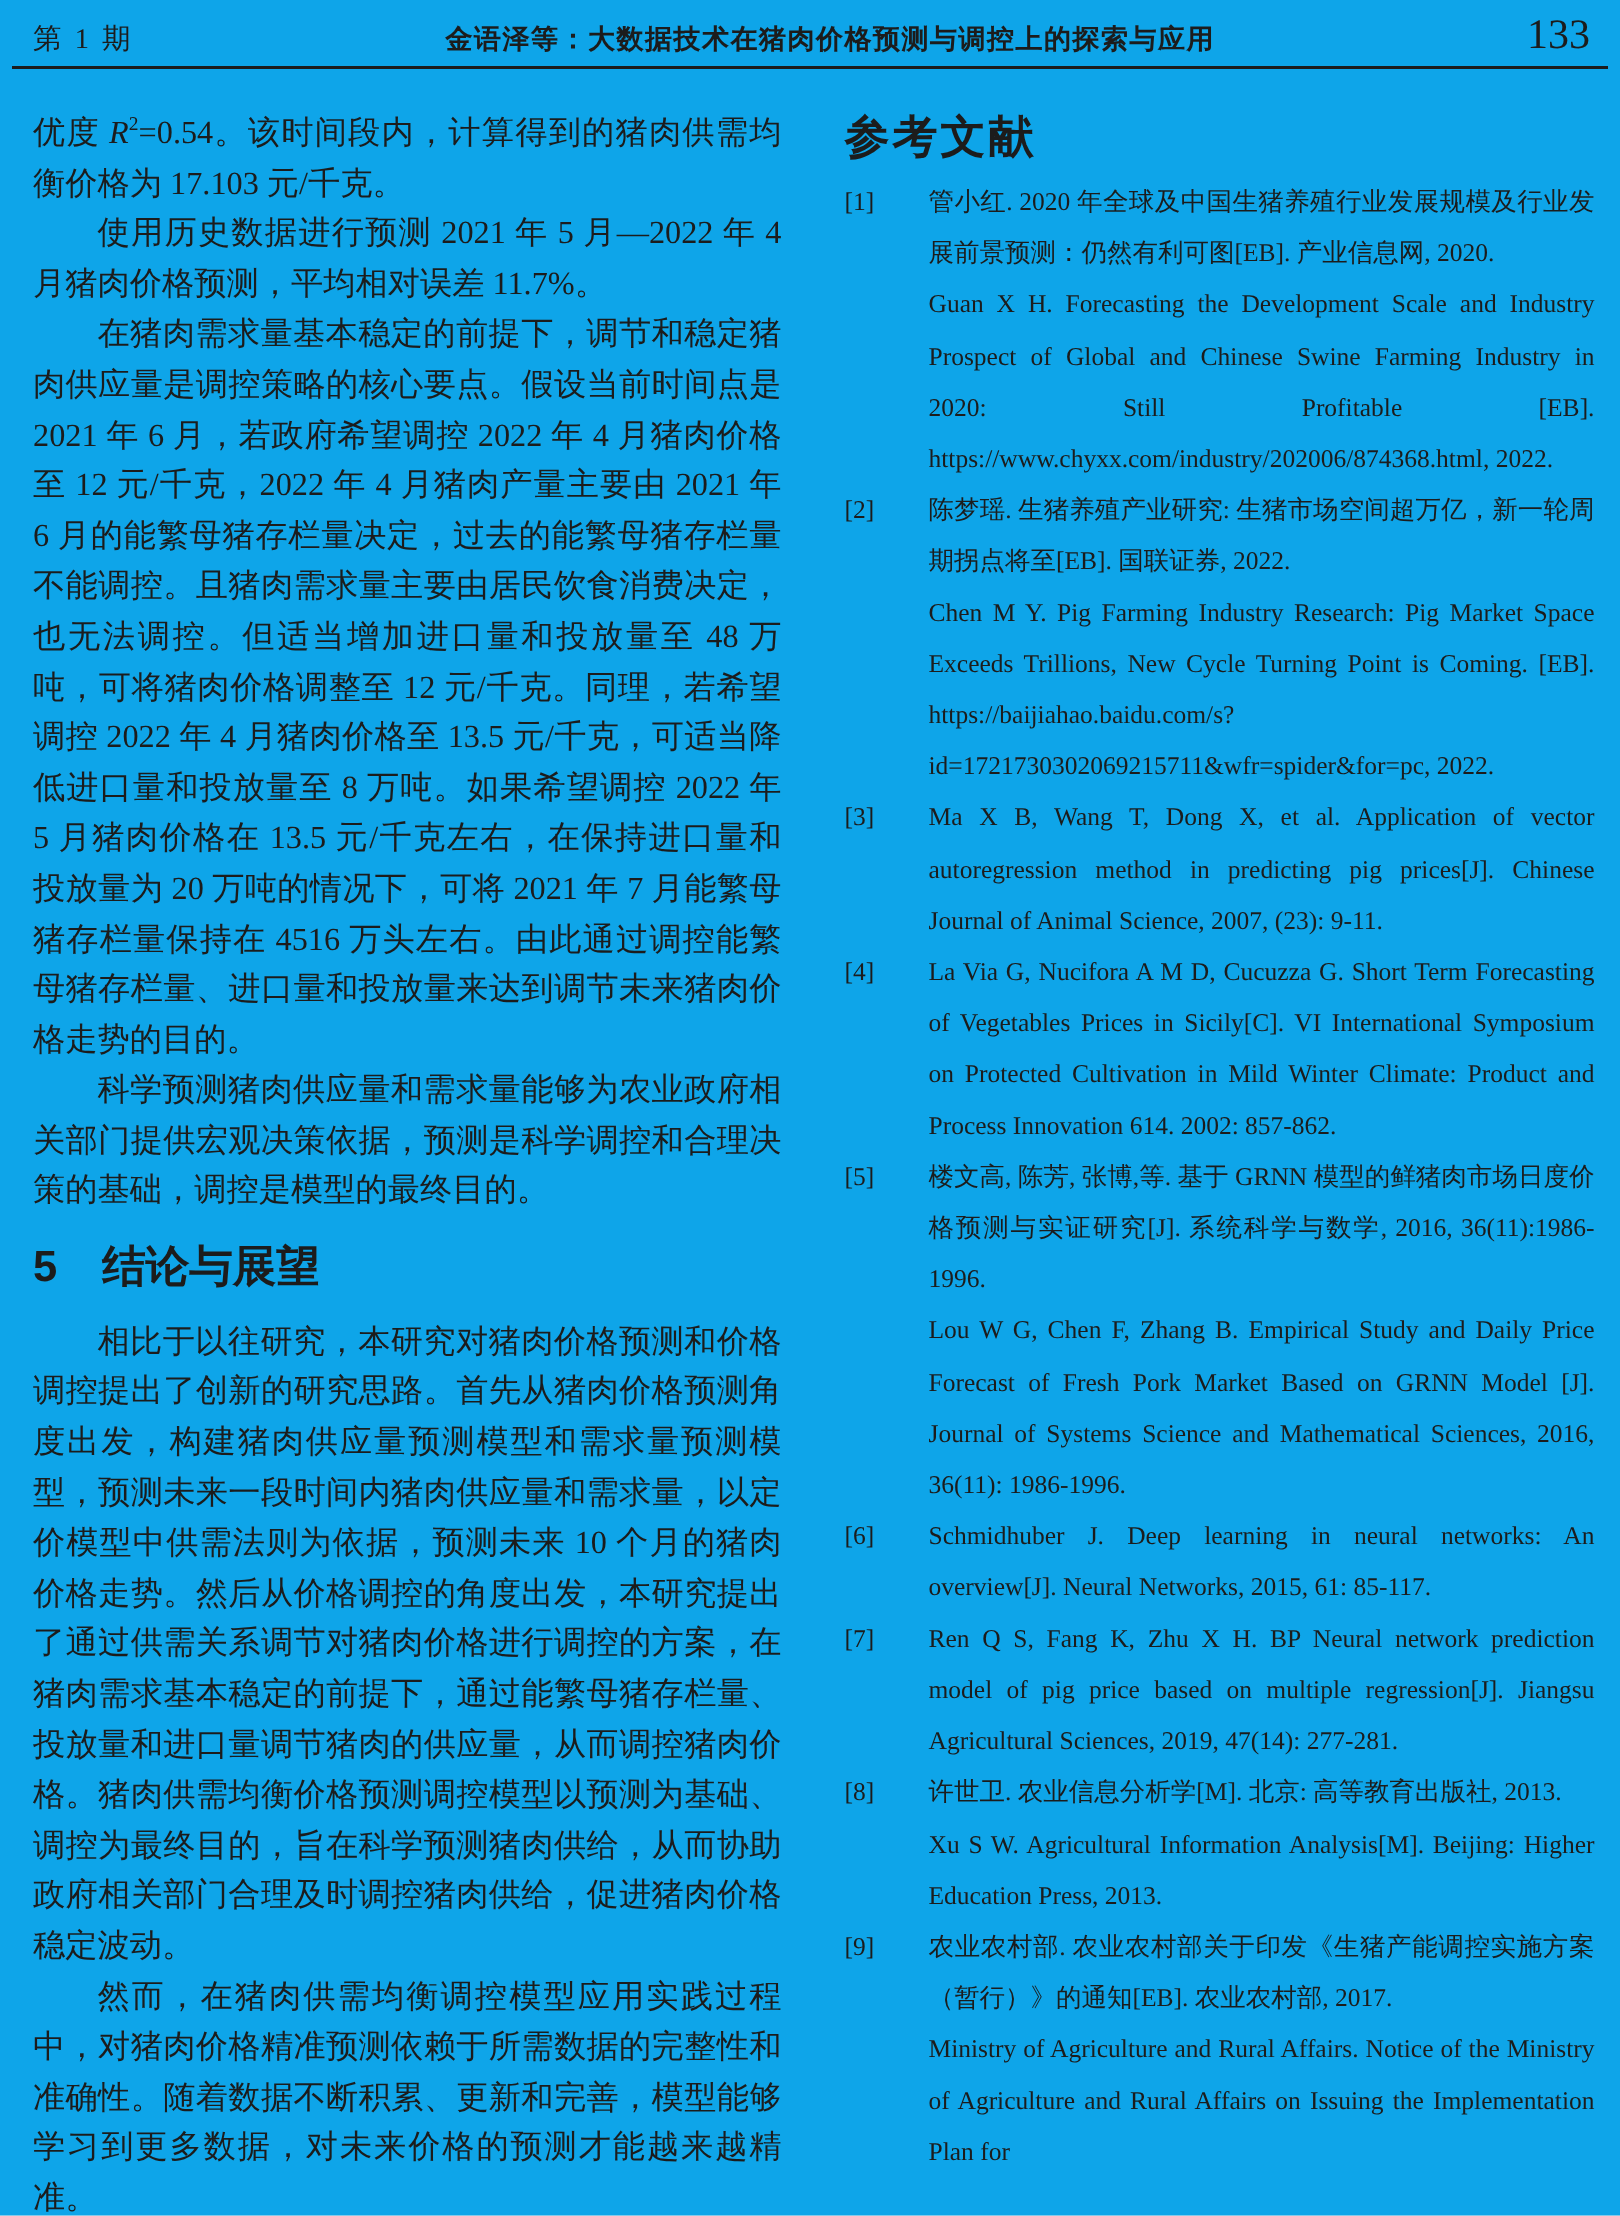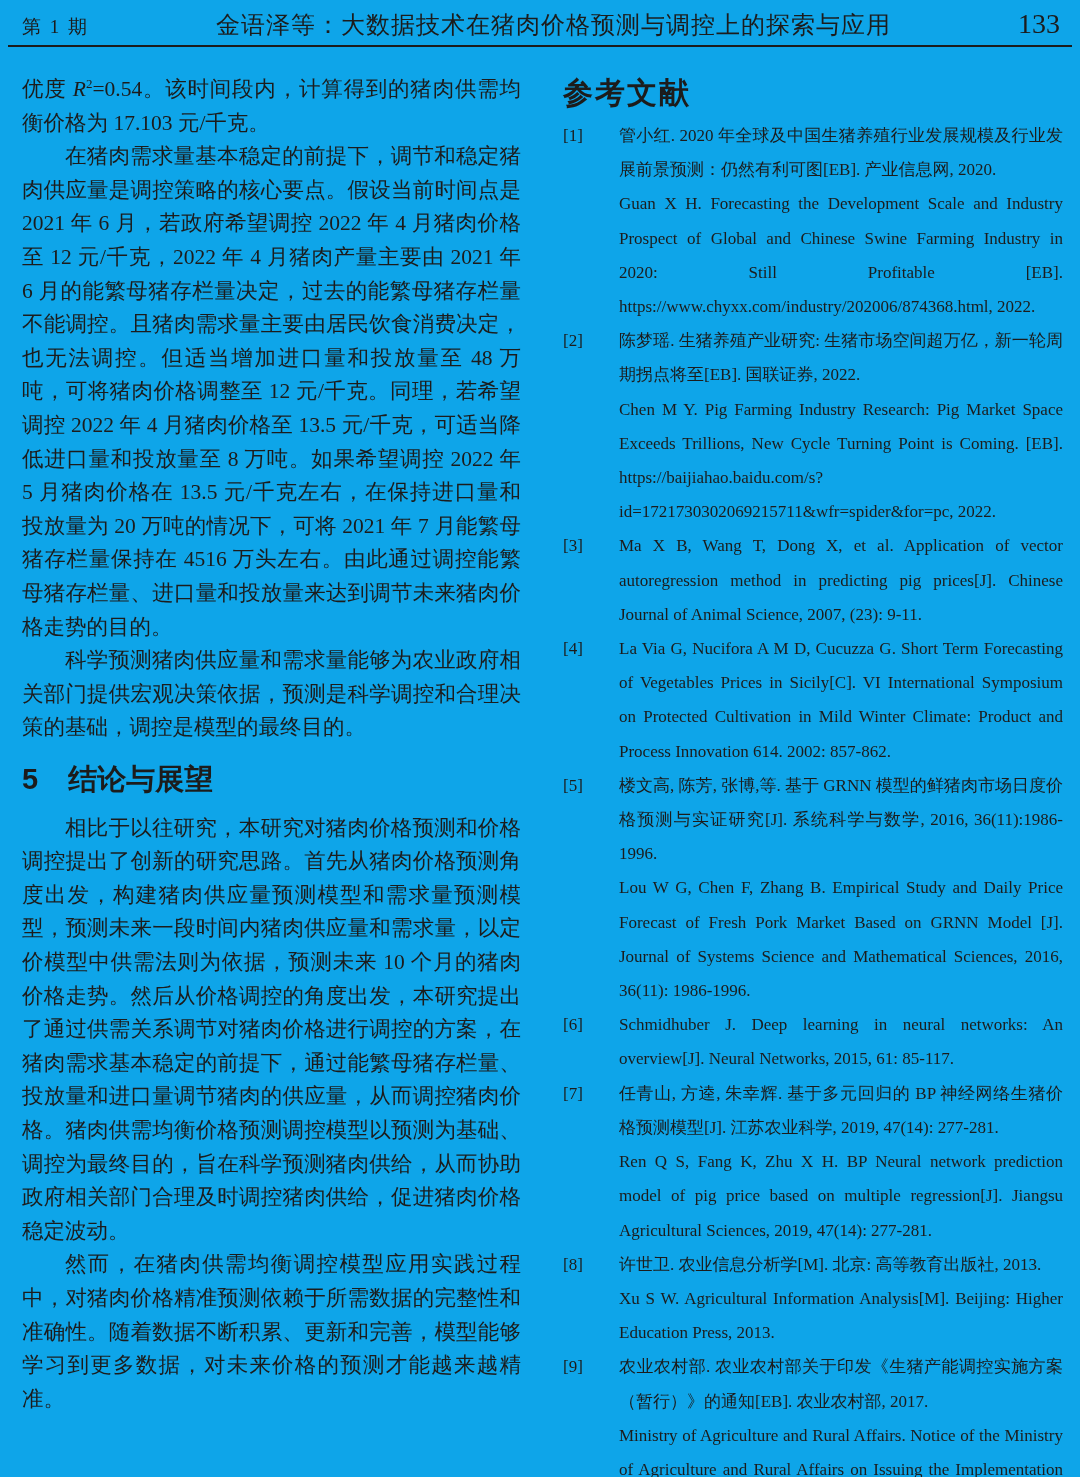--- a/index.html
+++ b/index.html
@@ -10,21 +10,21 @@
     -webkit-font-smoothing:antialiased;
   }
   
   .header {
     display:flex; justify-content:space-between; align-items:baseline;
     padding:8px 20px 0 22px;
   }
   .header-issue { font-size:19px; letter-spacing:2px; }
   .header-title {
     font-family:"Liberation Sans","DejaVu Sans",sans-serif;
-    font-size:24px; font-weight:400; letter-spacing:1px;
+    font-size:18px; font-weight:700; letter-spacing:1px;
   }
   .header-page { font-size:28px; }
   .header-rule { border-bottom:2.5px solid #1c1c1c; margin:4px 8px 0 8px; }
 
   
   .columns { display:flex; gap:42px; padding:26px 17px 0 22px; box-sizing:border-box; }
   .col-left  { width:499px; flex:none; }
   .col-right { width:500px; flex:none; }
 
   .col-left p {
@@ -63,20 +63,21 @@
     <span class="header-issue">第 1 期</span>
     <span class="header-title">金语泽等：大数据技术在猪肉价格预测与调控上的探索与应用</span>
     <span class="header-page">133</span>
   </div>
   <div class="header-rule"></div>
 
   <div class="columns">
 
     <div class="col-left">
       <p><span>优度 </span><span class="rvar">R</span><span class="rsup">2</span><span>=0.54。该时间段内，计算得到的猪肉供需均衡价格为 17.103 元/千克。</span></p>
+      <p class="indent">使用历史数据进行预测 2021 年 5 月—2022 年 4 月猪肉价格预测，平均相对误差 11.7%。</p>
       <p class="indent">在猪肉需求量基本稳定的前提下，调节和稳定猪肉供应量是调控策略的核心要点。假设当前时间点是 2021 年 6 月，若政府希望调控 2022 年 4 月猪肉价格至 12 元/千克，2022 年 4 月猪肉产量主要由 2021 年 6 月的能繁母猪存栏量决定，过去的能繁母猪存栏量不能调控。且猪肉需求量主要由居民饮食消费决定，也无法调控。但适当增加进口量和投放量至 48 万吨，可将猪肉价格调整至 12 元/千克。同理，若希望调控 2022 年 4 月猪肉价格至 13.5 元/千克，可适当降低进口量和投放量至 8 万吨。如果希望调控 2022 年 5 月猪肉价格在 13.5 元/千克左右，在保持进口量和投放量为 20 万吨的情况下，可将 2021 年 7 月能繁母猪存栏量保持在 4516 万头左右。由此通过调控能繁母猪存栏量、进口量和投放量来达到调节未来猪肉价格走势的目的。</p>
       <p class="indent">科学预测猪肉供应量和需求量能够为农业政府相关部门提供宏观决策依据，预测是科学调控和合理决策的基础，调控是模型的最终目的。</p>
 
       <div class="section-heading">
         <span class="num">5</span>
         <span>结论与展望</span>
       </div>
 
       <p class="indent">相比于以往研究，本研究对猪肉价格预测和价格调控提出了创新的研究思路。首先从猪肉价格预测角度出发，构建猪肉供应量预测模型和需求量预测模型，预测未来一段时间内猪肉供应量和需求量，以定价模型中供需法则为依据，预测未来 10 个月的猪肉价格走势。然后从价格调控的角度出发，本研究提出了通过供需关系调节对猪肉价格进行调控的方案，在猪肉需求基本稳定的前提下，通过能繁母猪存栏量、投放量和进口量调节猪肉的供应量，从而调控猪肉价格。猪肉供需均衡价格预测调控模型以预测为基础、调控为最终目的，旨在科学预测猪肉供给，从而协助政府相关部门合理及时调控猪肉供给，促进猪肉价格稳定波动。</p>
       <p class="indent">然而，在猪肉供需均衡调控模型应用实践过程中，对猪肉价格精准预测依赖于所需数据的完整性和准确性。随着数据不断积累、更新和完善，模型能够学习到更多数据，对未来价格的预测才能越来越精准。</p>
@@ -126,21 +127,20 @@
       <div class="ref-item">
         <div class="ref-num">[6]</div>
         <div class="ref-text">
             <div class="ref-en">Schmidhuber J. Deep learning in neural networks: An overview[J]. Neural Networks, 2015, 61: 85-117.</div>
           </div>
       </div>
 
       <div class="ref-item">
         <div class="ref-num">[7]</div>
         <div class="ref-text">
-            <div class="ref-zh">任青山, 方逵, 朱幸辉. 基于多元回归的 BP 神经网络生猪价格预测模型[J]. 江苏农业科学, 2019, 47(14): 277-281.</div>
             <div class="ref-en">Ren Q S, Fang K, Zhu X H. BP Neural network prediction model of pig price based on multiple regression[J]. Jiangsu Agricultural Sciences, 2019, 47(14): 277-281.</div>
           </div>
       </div>
 
       <div class="ref-item">
         <div class="ref-num">[8]</div>
         <div class="ref-text">
             <div class="ref-zh">许世卫. 农业信息分析学[M]. 北京: 高等教育出版社, 2013.</div>
             <div class="ref-en">Xu S W. Agricultural Information Analysis[M]. Beijing: Higher Education Press, 2013.</div>
           </div>

